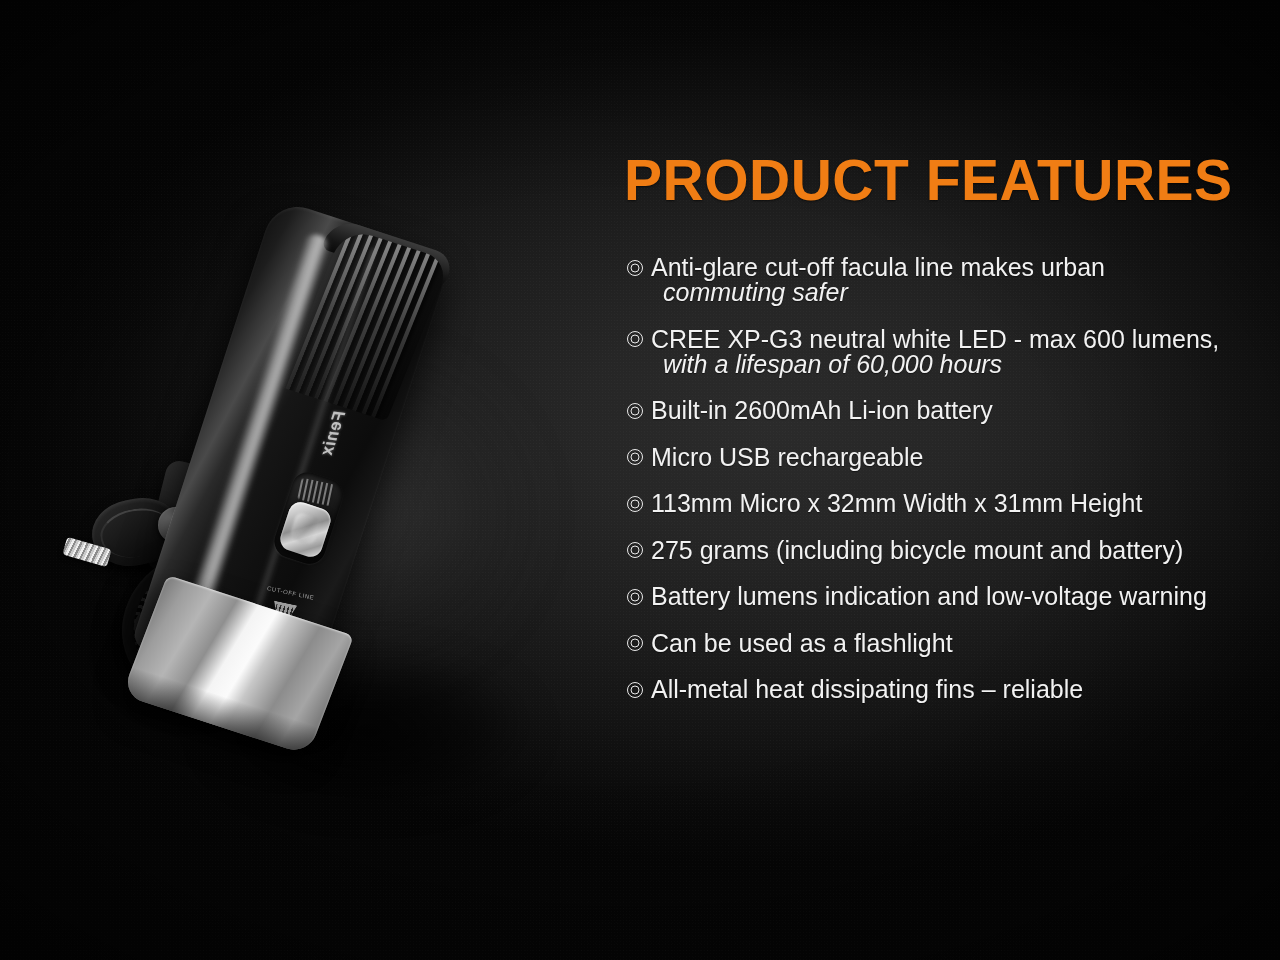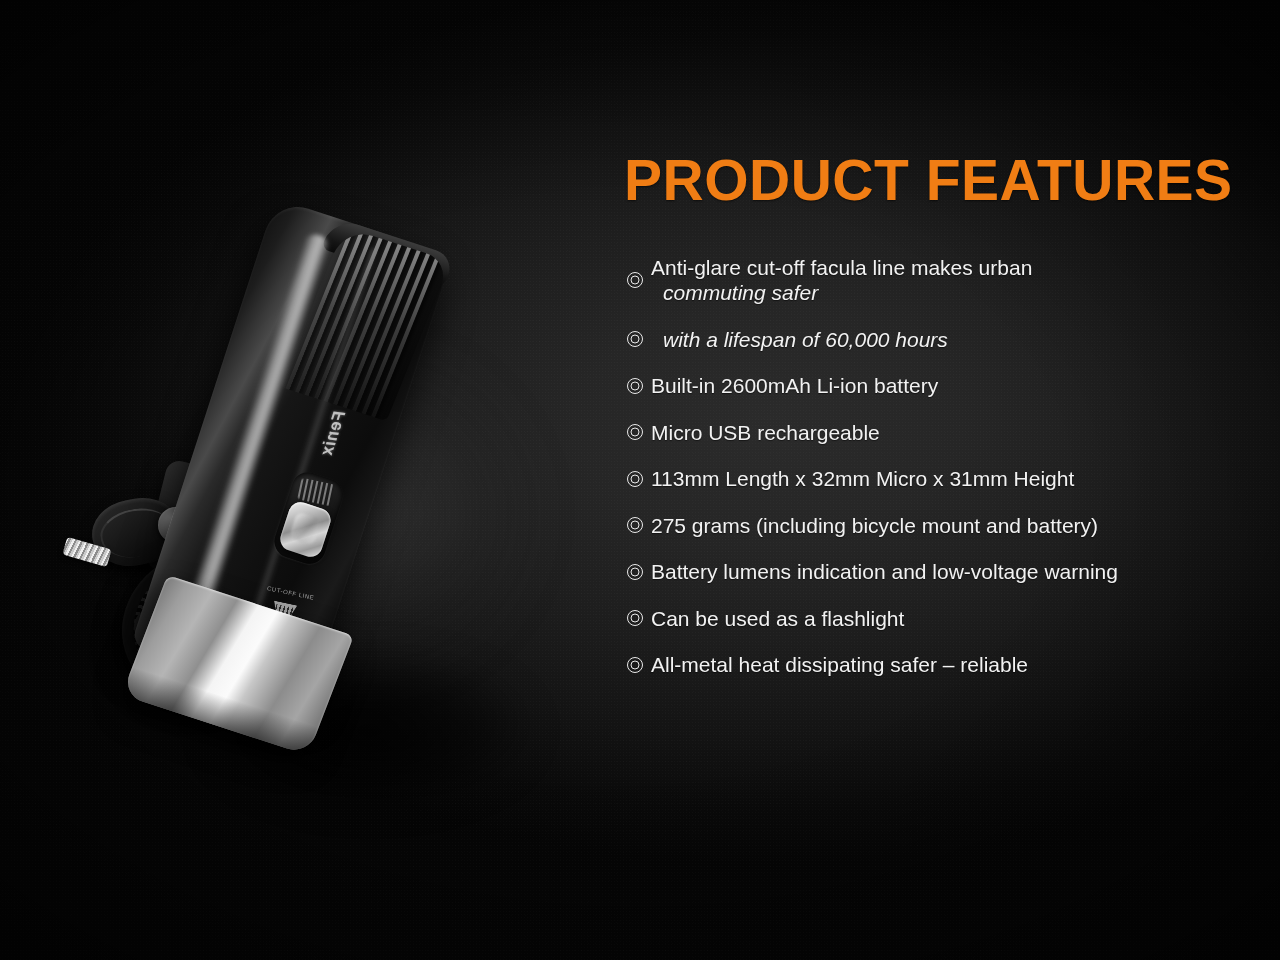--- a/index.html
+++ b/index.html
@@ -43,22 +43,22 @@
     position:absolute;left:624px;top:140px;
     font-size:57px;font-weight:bold;letter-spacing:.5px;
     color:#F07D14;line-height:1;white-space:nowrap;
     text-shadow:0 1px 2px rgba(0,0,0,.55);
   }
 
   .features{
     position:absolute;left:624px;top:243px;width:600px;
   }
   .feature{
-    display:flex;align-items:center;
-    color:#f2f2f2;font-size:21px;line-height:25px;
+    display:flex;align-items:flex-start;
+    color:#f2f2f2;font-size:25px;line-height:25px;
     margin-bottom:21.5px;
     text-shadow:0 1px 1px rgba(0,0,0,.5);
   }
   .bullet{
     flex:0 0 auto;width:22px;height:25px;position:relative;margin-right:5px;
   }
   .bullet::before,.bullet::after{
     content:"";position:absolute;border-radius:50%;
     border:1.6px solid #e9e9e9;left:50%;top:50%;
   }
@@ -340,45 +340,45 @@
   <div class="content">
     <div class="title">PRODUCT FEATURES</div>
 
     <div class="features" id="feature-list">
         <div class="feature">
           <span class="bullet"></span>
           <span class="ftext"><span>Anti-glare cut-off facula line makes urban</span><span class="l2">commuting safer</span></span>
         </div>
         <div class="feature">
           <span class="bullet"></span>
-          <span class="ftext"><span class="l2">with a lifespan of 60,000 hours</span></span>
+          <span class="ftext"><span>CREE XP-G3 neutral white LED - max 600 lumens,</span><span class="l2">with a lifespan of 60,000 hours</span></span>
         </div>
         <div class="feature">
           <span class="bullet"></span>
           <span class="ftext"><span>Built-in 2600mAh Li-ion battery</span></span>
         </div>
         <div class="feature">
           <span class="bullet"></span>
           <span class="ftext"><span>Micro USB rechargeable</span></span>
         </div>
         <div class="feature">
           <span class="bullet"></span>
-          <span class="ftext"><span>113mm Length x 32mm Micro x 31mm Height</span></span>
+          <span class="ftext"><span>113mm Micro x 32mm Width x 31mm Height</span></span>
         </div>
         <div class="feature">
           <span class="bullet"></span>
           <span class="ftext"><span>275 grams (including bicycle mount and battery)</span></span>
         </div>
         <div class="feature">
           <span class="bullet"></span>
           <span class="ftext"><span>Battery lumens indication and low-voltage warning</span></span>
         </div>
         <div class="feature">
           <span class="bullet"></span>
           <span class="ftext"><span>Can be used as a flashlight</span></span>
         </div>
         <div class="feature">
           <span class="bullet"></span>
-          <span class="ftext"><span>All-metal heat dissipating safer – reliable</span></span>
+          <span class="ftext"><span>All-metal heat dissipating fins – reliable</span></span>
         </div>
       </div>
   </div>
 </div>
 
 </body></html>

